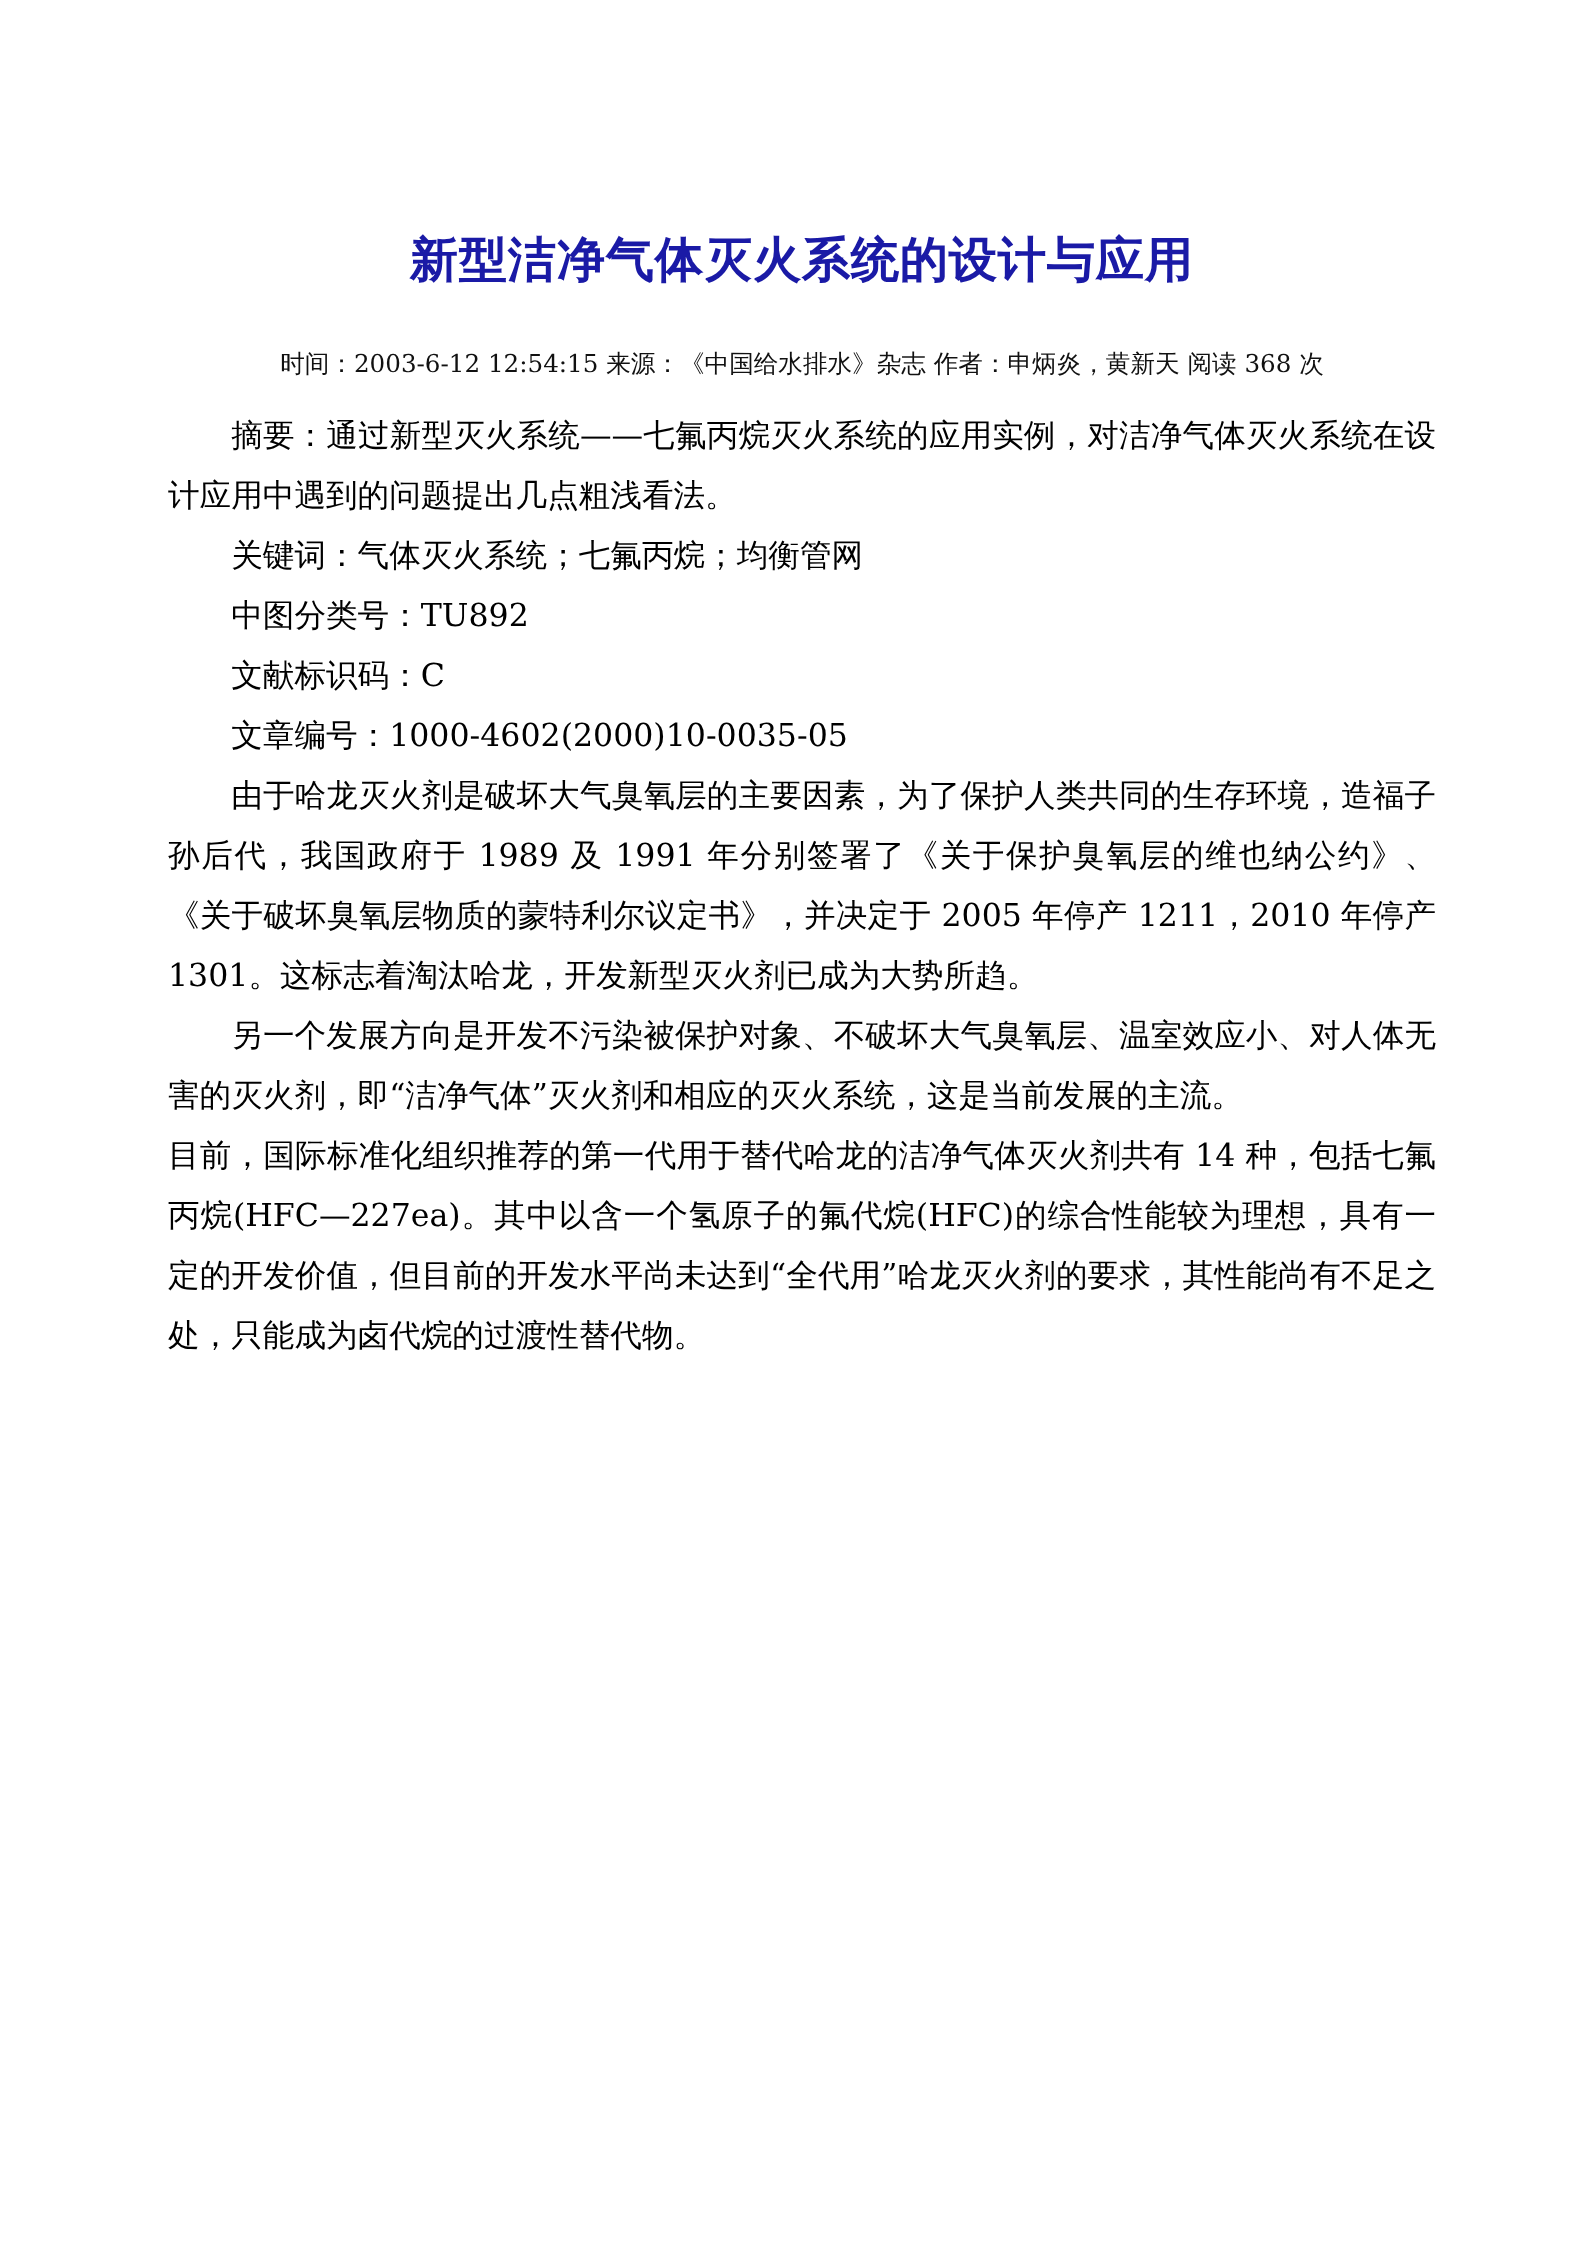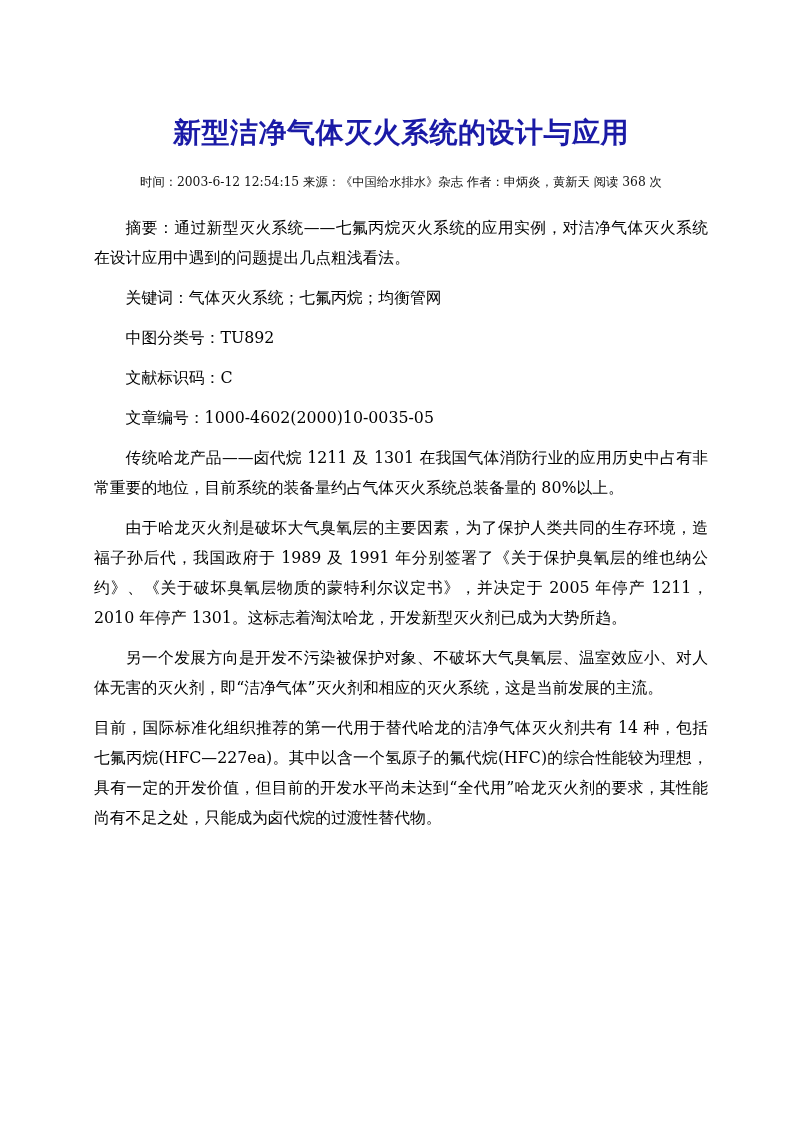--- a/index.html
+++ b/index.html
@@ -22,21 +22,21 @@
       width: 634px;
     }
     .title {
       position: absolute;
       left: 0;
       top: 92px;
       width: 634px;
       text-align: center;
       font-family: "DejaVu Sans", "Liberation Sans", sans-serif;
       font-weight: bold;
-      font-size: 28px;
+      font-size: 24px;
       letter-spacing: 0.5px;
       line-height: 44px;
       color: #1a1aa6;
       white-space: nowrap;
     }
     .meta {
       position: absolute;
       left: 0;
       top: 172px;
       width: 634px;
@@ -49,38 +49,37 @@
     .body {
       position: absolute;
       left: 0;
       top: 203px;
       width: 634px;
       font-size: 15.8px;
       line-height: 30px;
       text-align: justify;
     }
     .body p {
-      margin: 10px;
+      margin: 0;
       text-indent: 2em;
     }
     .body p.noindent {
       text-indent: 0;
     }
   </style>
 </head>
 <body>
 
 <div class="page">
   <h1 class="title">新型洁净气体灭火系统的设计与应用</h1>
   <div class="meta">时间：2003-6-12 12:54:15 来源：《中国给水排水》杂志 作者：申炳炎，黄新天 阅读 368 次</div>
 
   <div class="body">
     <p>摘要：通过新型灭火系统——七氟丙烷灭火系统的应用实例，对洁净气体灭火系统在设计应用中遇到的问题提出几点粗浅看法。</p>
     <p>关键词：气体灭火系统；七氟丙烷；均衡管网</p>
     <p>中图分类号：TU892</p>
     <p>文献标识码：C</p>
     <p>文章编号：1000-4602(2000)10-0035-05</p>
-    <p>传统哈龙产品——卤代烷 1211 及 1301 在我国气体消防行业的应用历史中占有非常重要的地位，目前系统的装备量约占气体灭火系统总装备量的 80%以上。</p>
     <p>由于哈龙灭火剂是破坏大气臭氧层的主要因素，为了保护人类共同的生存环境，造福子孙后代，我国政府于 1989 及 1991 年分别签署了《关于保护臭氧层的维也纳公约》、《关于破坏臭氧层物质的蒙特利尔议定书》，并决定于 2005 年停产 1211，2010 年停产 1301。这标志着淘汰哈龙，开发新型灭火剂已成为大势所趋。</p>
     <p>另一个发展方向是开发不污染被保护对象、不破坏大气臭氧层、温室效应小、对人体无害的灭火剂，即“洁净气体”灭火剂和相应的灭火系统，这是当前发展的主流。</p>
     <p class="noindent">目前，国际标准化组织推荐的第一代用于替代哈龙的洁净气体灭火剂共有 14 种，包括七氟丙烷(HFC—227ea)。其中以含一个氢原子的氟代烷(HFC)的综合性能较为理想，具有一定的开发价值，但目前的开发水平尚未达到“全代用”哈龙灭火剂的要求，其性能尚有不足之处，只能成为卤代烷的过渡性替代物。</p>
   </div>
 </div>
 
 </body></html>

